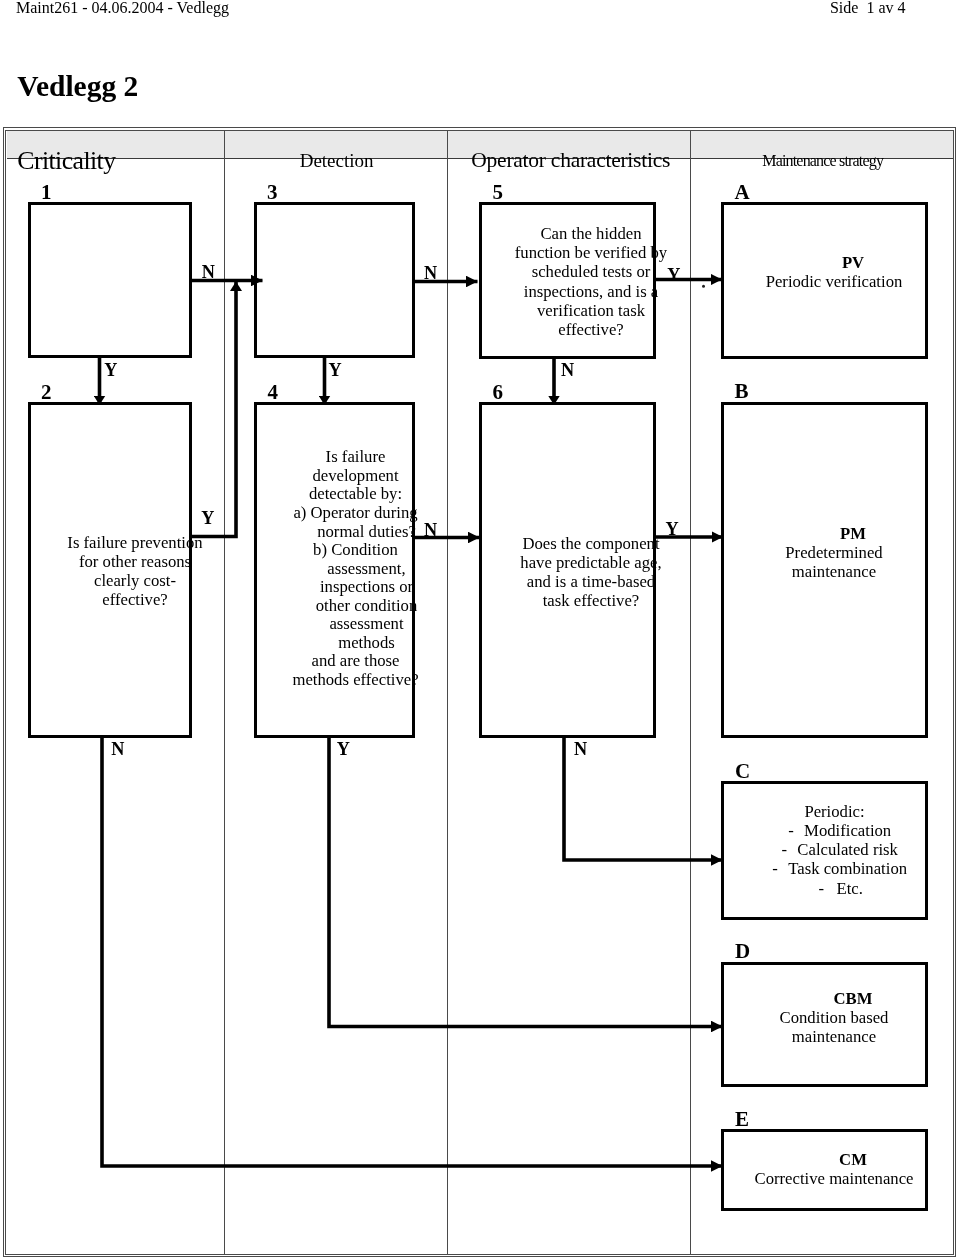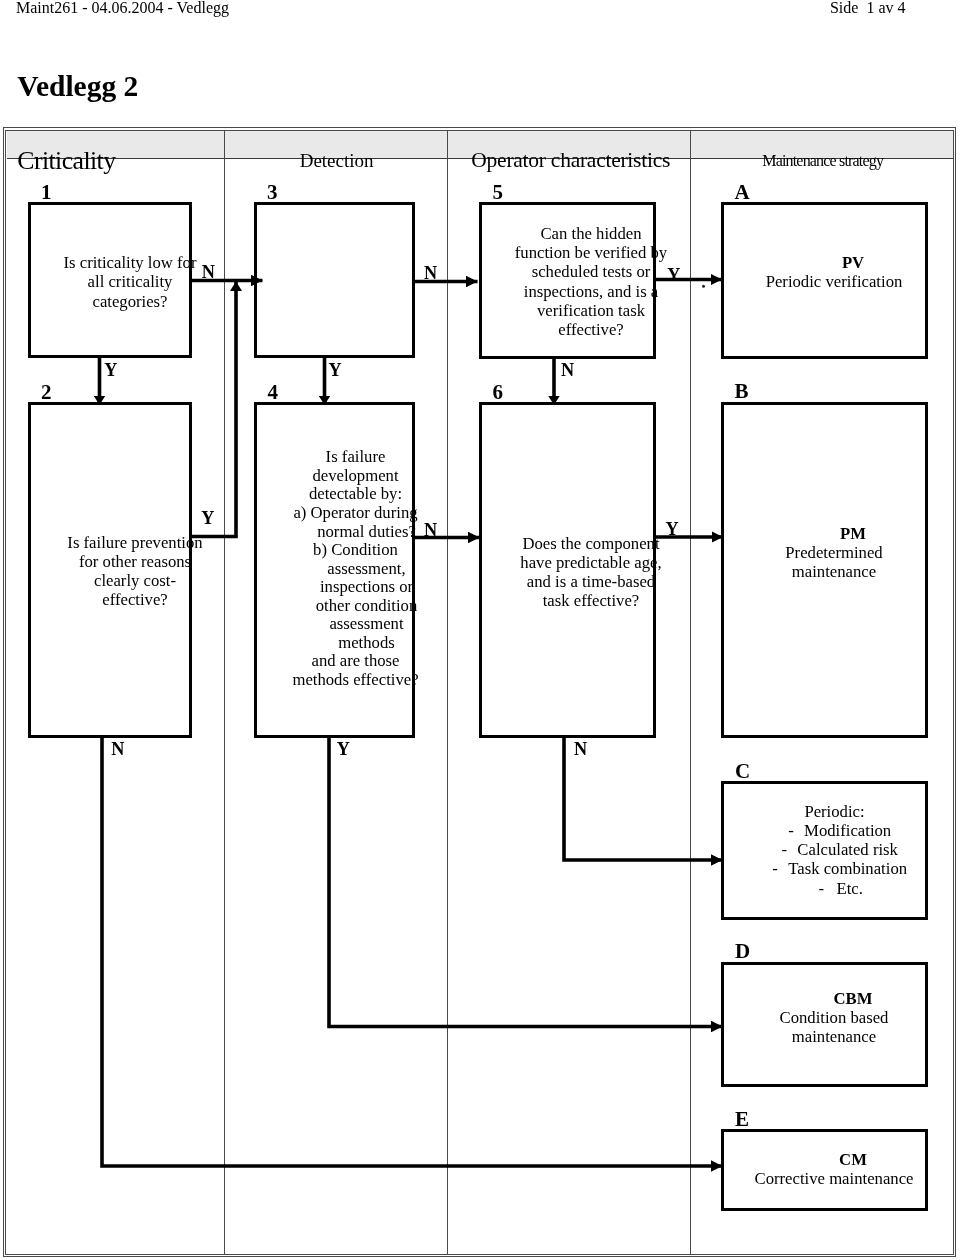--- a/index.html
+++ b/index.html
@@ -100,25 +100,20 @@
     <div class="lbl" style="left:561.1px;top:360.85px;">N</div>
     <div class="lbl" style="left:201.2px;top:509.35px;">Y</div>
     <div class="lbl" style="left:111.2px;top:739.65px;">N</div>
     <div class="lbl" style="left:424.0px;top:520.55px;">N</div>
     <div class="lbl" style="left:336.7px;top:739.65px;">Y</div>
     <div class="lbl" style="left:665.4px;top:520.35px;">Y</div>
     <div class="lbl" style="left:574.1px;top:739.65px;">N</div>
 
     <div class="box" style="left:28.0px;top:202.2px;width:164.0px;height:156.0px;"></div>
     <div class="tag" style="left:41.1px;top:181.71px;">1</div>
-    <div class="btxt n1txt" style="left:40.0px;top:252.60px;width:180px;">
-        <span class="row">Is&nbsp;criticality&nbsp;low&nbsp;for</span>
-        <span class="row">all&nbsp;criticality</span>
-        <span class="row">categories?</span>
-      </div>
 
     <div class="box" style="left:253.8px;top:202.2px;width:161.0px;height:156.0px;"></div>
     <div class="tag" style="left:267.0px;top:181.71px;">3</div>
 
     <div class="box" style="left:479.0px;top:202.2px;width:176.5px;height:156.8px;"></div>
     <div class="tag" style="left:492.5px;top:181.71px;">5</div>
     <div class="btxt" style="left:491px;top:224px;width:200px;">
         <span class="row">Can&nbsp;the&nbsp;hidden</span>
         <span class="row">function&nbsp;be&nbsp;verified&nbsp;by</span>
         <span class="row">scheduled&nbsp;tests&nbsp;or</span>

